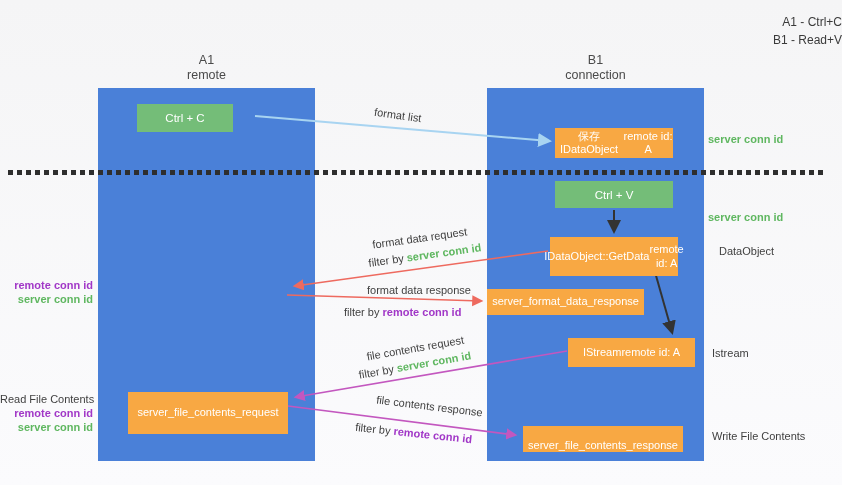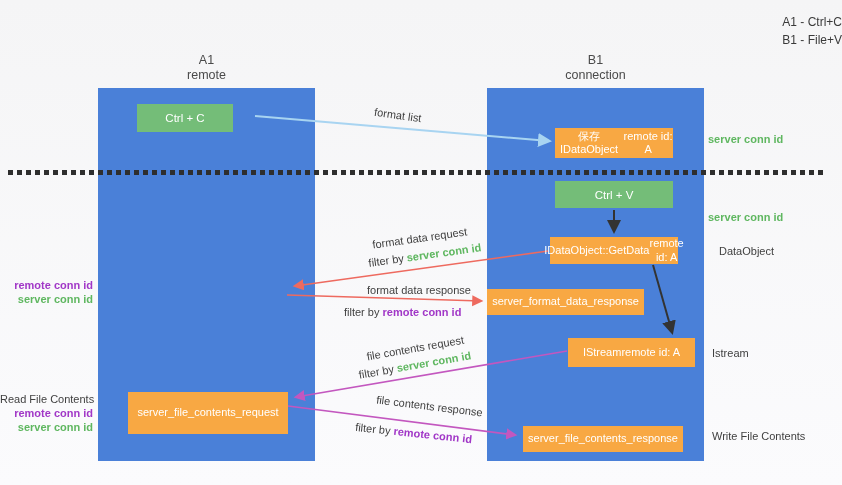--- a/index.html
+++ b/index.html
@@ -21,21 +21,21 @@
   .green{color:#5fb760;font-weight:bold;}
   .purple{color:#a137c7;font-weight:bold;}
 </style>
 </head>
 <body>
 
 <div id="canvas">
 
   <div class="title">
     <div>A1 - Ctrl+C</div>
-    <div>B1 - File+V</div>
+    <div>B1 - Read+V</div>
   </div>
 
   <div class="colhead" style="left:98px;width:217px;">
     <div>A1</div>
     <div>remote</div>
   </div>
   <div class="colhead" style="left:487px;width:217px;">
     <div>B1</div>
     <div>connection</div>
   </div>
@@ -75,40 +75,40 @@
 
   <div class="obox" style="left:555px;top:128px;width:118px;height:30px;">
     <div>保存IDataObject</div>
     <div>remote id: A</div>
   </div>
 
   <div class="gbox" style="left:555px;top:181px;width:118px;height:27px;">
     <span>Ctrl + V</span>
   </div>
 
-  <div class="obox" style="left:550px;top:237px;width:128px;height:27px;">
+  <div class="obox" style="left:550px;top:237px;width:128px;height:39px;">
     <div>IDataObject::GetData</div>
     <div>remote id: A</div>
   </div>
 
 
   <div class="obox" style="left:487px;top:289px;width:157px;height:26px;">
     <div>server_format_data_response</div>
   </div>
 
   <div class="obox" style="left:568px;top:338px;width:127px;height:29px;">
     <div>IStream</div>
     <div>remote id: A</div>
   </div>
 
   <div class="obox" style="left:128px;top:392px;width:160px;height:42px;">
     <div>server_file_contents_request</div>
   </div>
 
-  <div class="obox" style="left:523px;top:426px;width:160px;height:26px;">
+  <div class="obox" style="left:523px;top:426px;width:160px;height:26px;align-items:flex-end;">
     <div>server_file_contents_response</div>
   </div>
 
   <div class="mlbl" style="left:374px;top:109px;transform:rotate(8deg);">
     <span>format list</span>
   </div>
 
   <div class="mlbl" style="left:372px;top:232px;transform:rotate(-8deg);">
     <span>format data request</span>
   </div>

